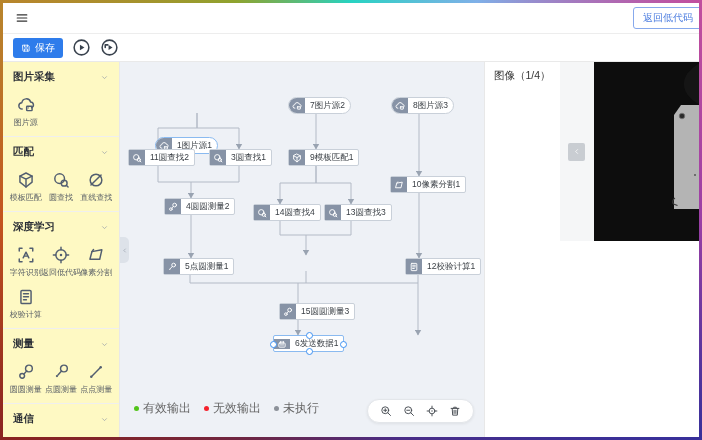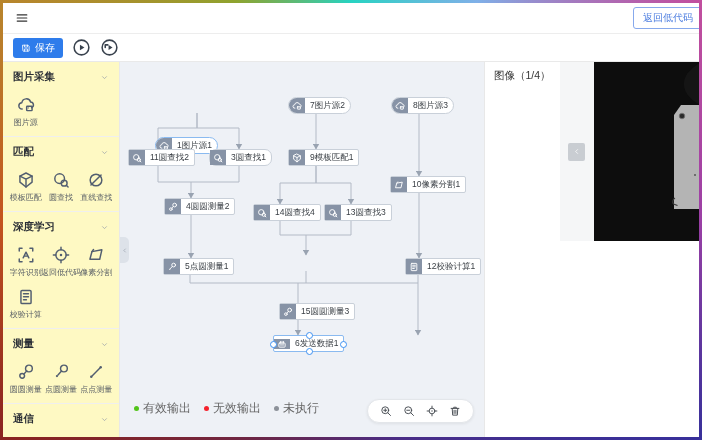--- a/index.html
+++ b/index.html
@@ -370,21 +370,21 @@
           <div class="node" style="left: 8px; top: 87px;">
             <span class="nic">
               <svg viewBox="0 0 16 16">
                 <circle cx="6.8" cy="6.8" r="4.3"></circle>
                 <circle cx="10.8" cy="10.8" r="2.6"></circle>
                 <path d="M12.7 12.7l1.6 1.6"></path>
               </svg>
             </span>
             <span class="nlb">11圆查找2</span>
           </div>
-          <div class="node" style="left: 89px; top: 87px; border-radius: 7px;">
+          <div class="node" style="left: 89px; top: 87px;">
             <span class="nic">
               <svg viewBox="0 0 16 16">
                 <circle cx="6.8" cy="6.8" r="4.3"></circle>
                 <circle cx="10.8" cy="10.8" r="2.6"></circle>
                 <path d="M12.7 12.7l1.6 1.6"></path>
               </svg>
             </span>
             <span class="nlb">3圆查找1</span>
           </div>
           <div class="node" style="left: 168px; top: 87px;">

